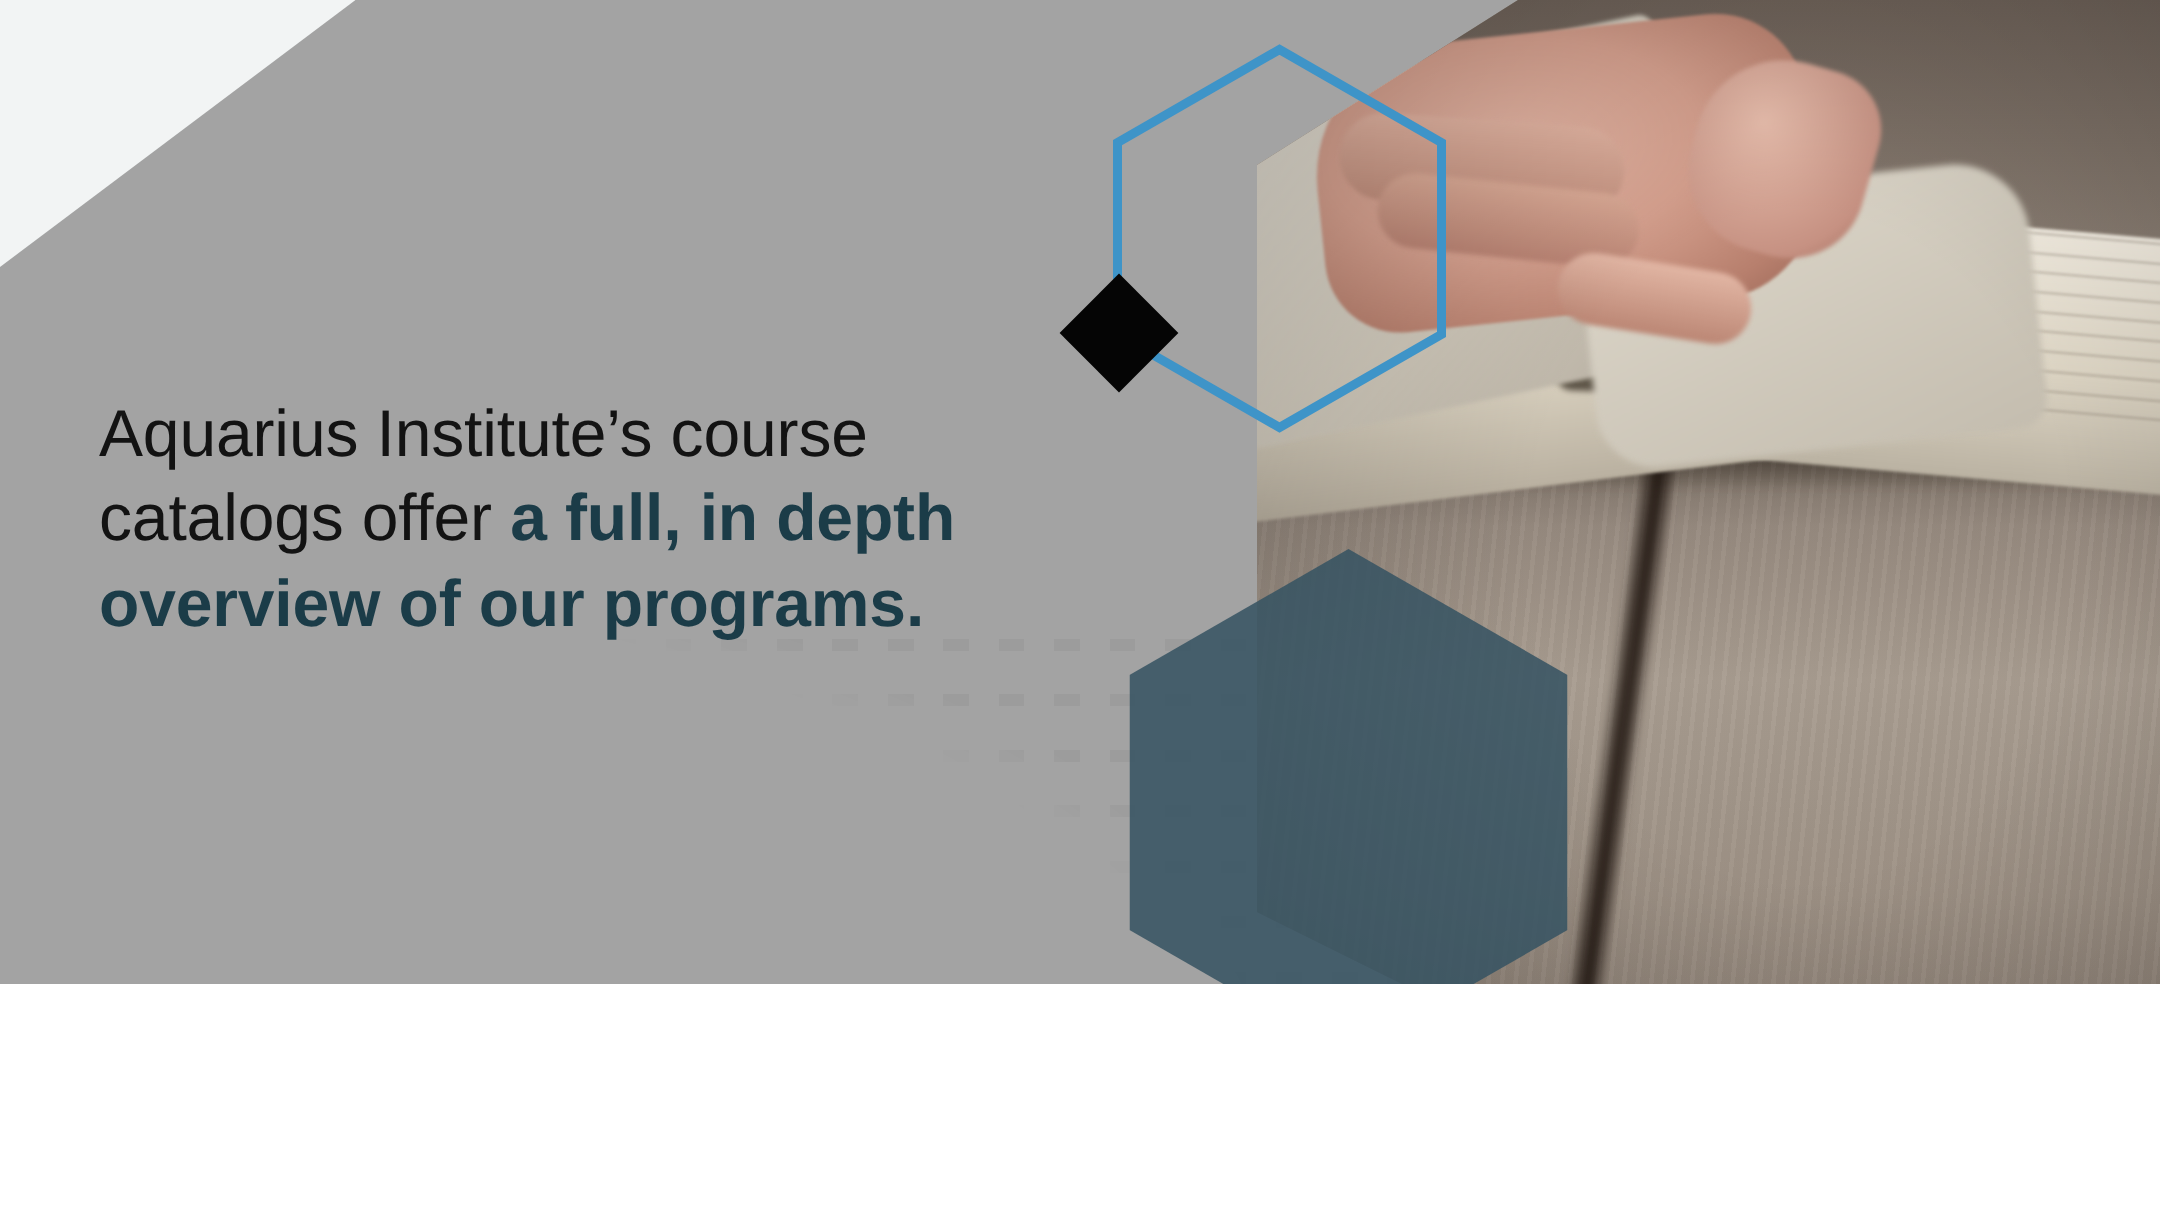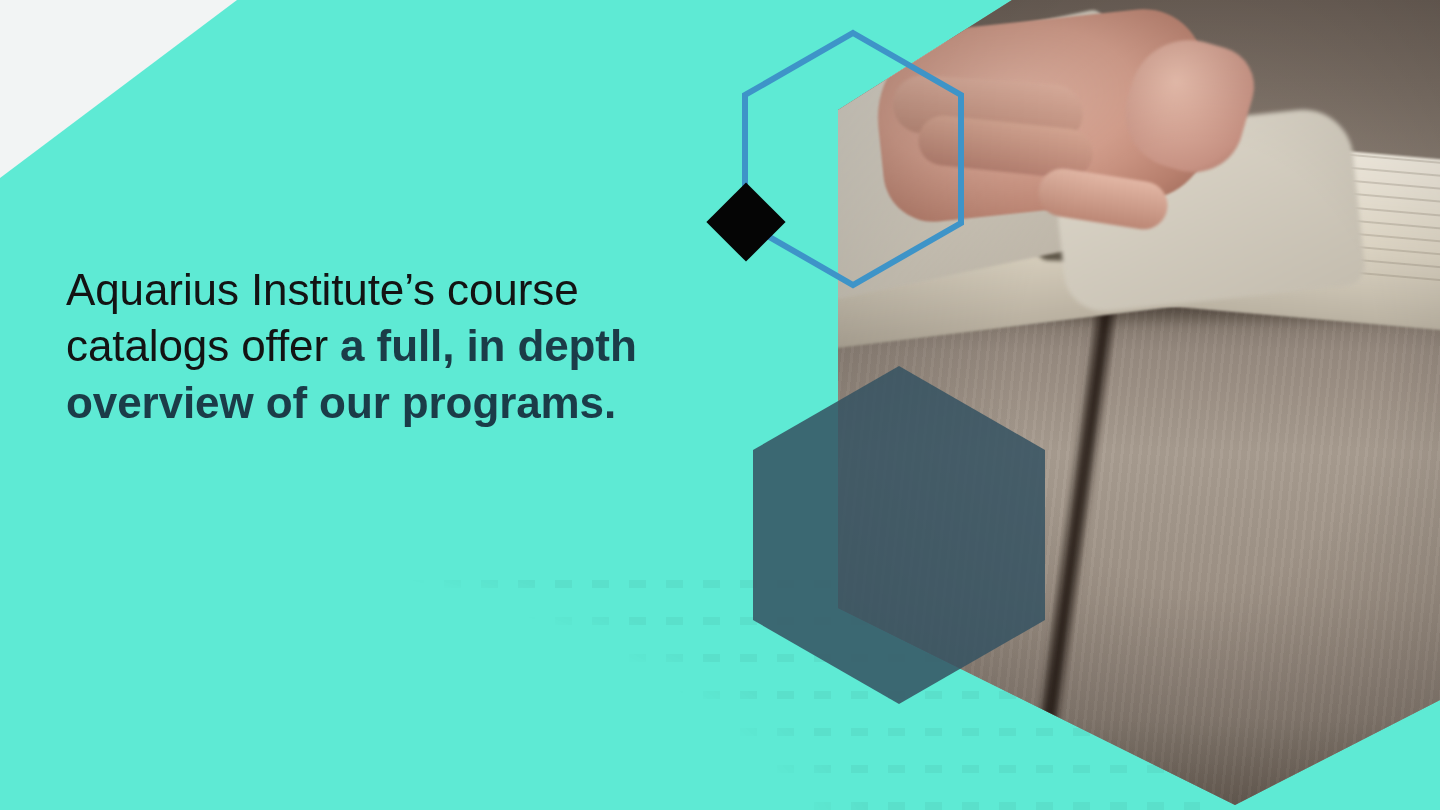--- a/index.html
+++ b/index.html
@@ -7,22 +7,22 @@
     margin: 0;
     padding: 0;
     background: #ffffff;
   }
   body {
     font-family: "Liberation Sans", sans-serif;
   }
   #slide {
     position: relative;
     width: 1440px;
-    height: 810px;
-    background: #5eead4;
+    height: 656px;
+    background: #a3a3a3;
     overflow: hidden;
   }
 
   
   .corner-wedge {
     position: absolute;
     left: 0;
     top: 0;
     width: 260px;
     height: 190px;

